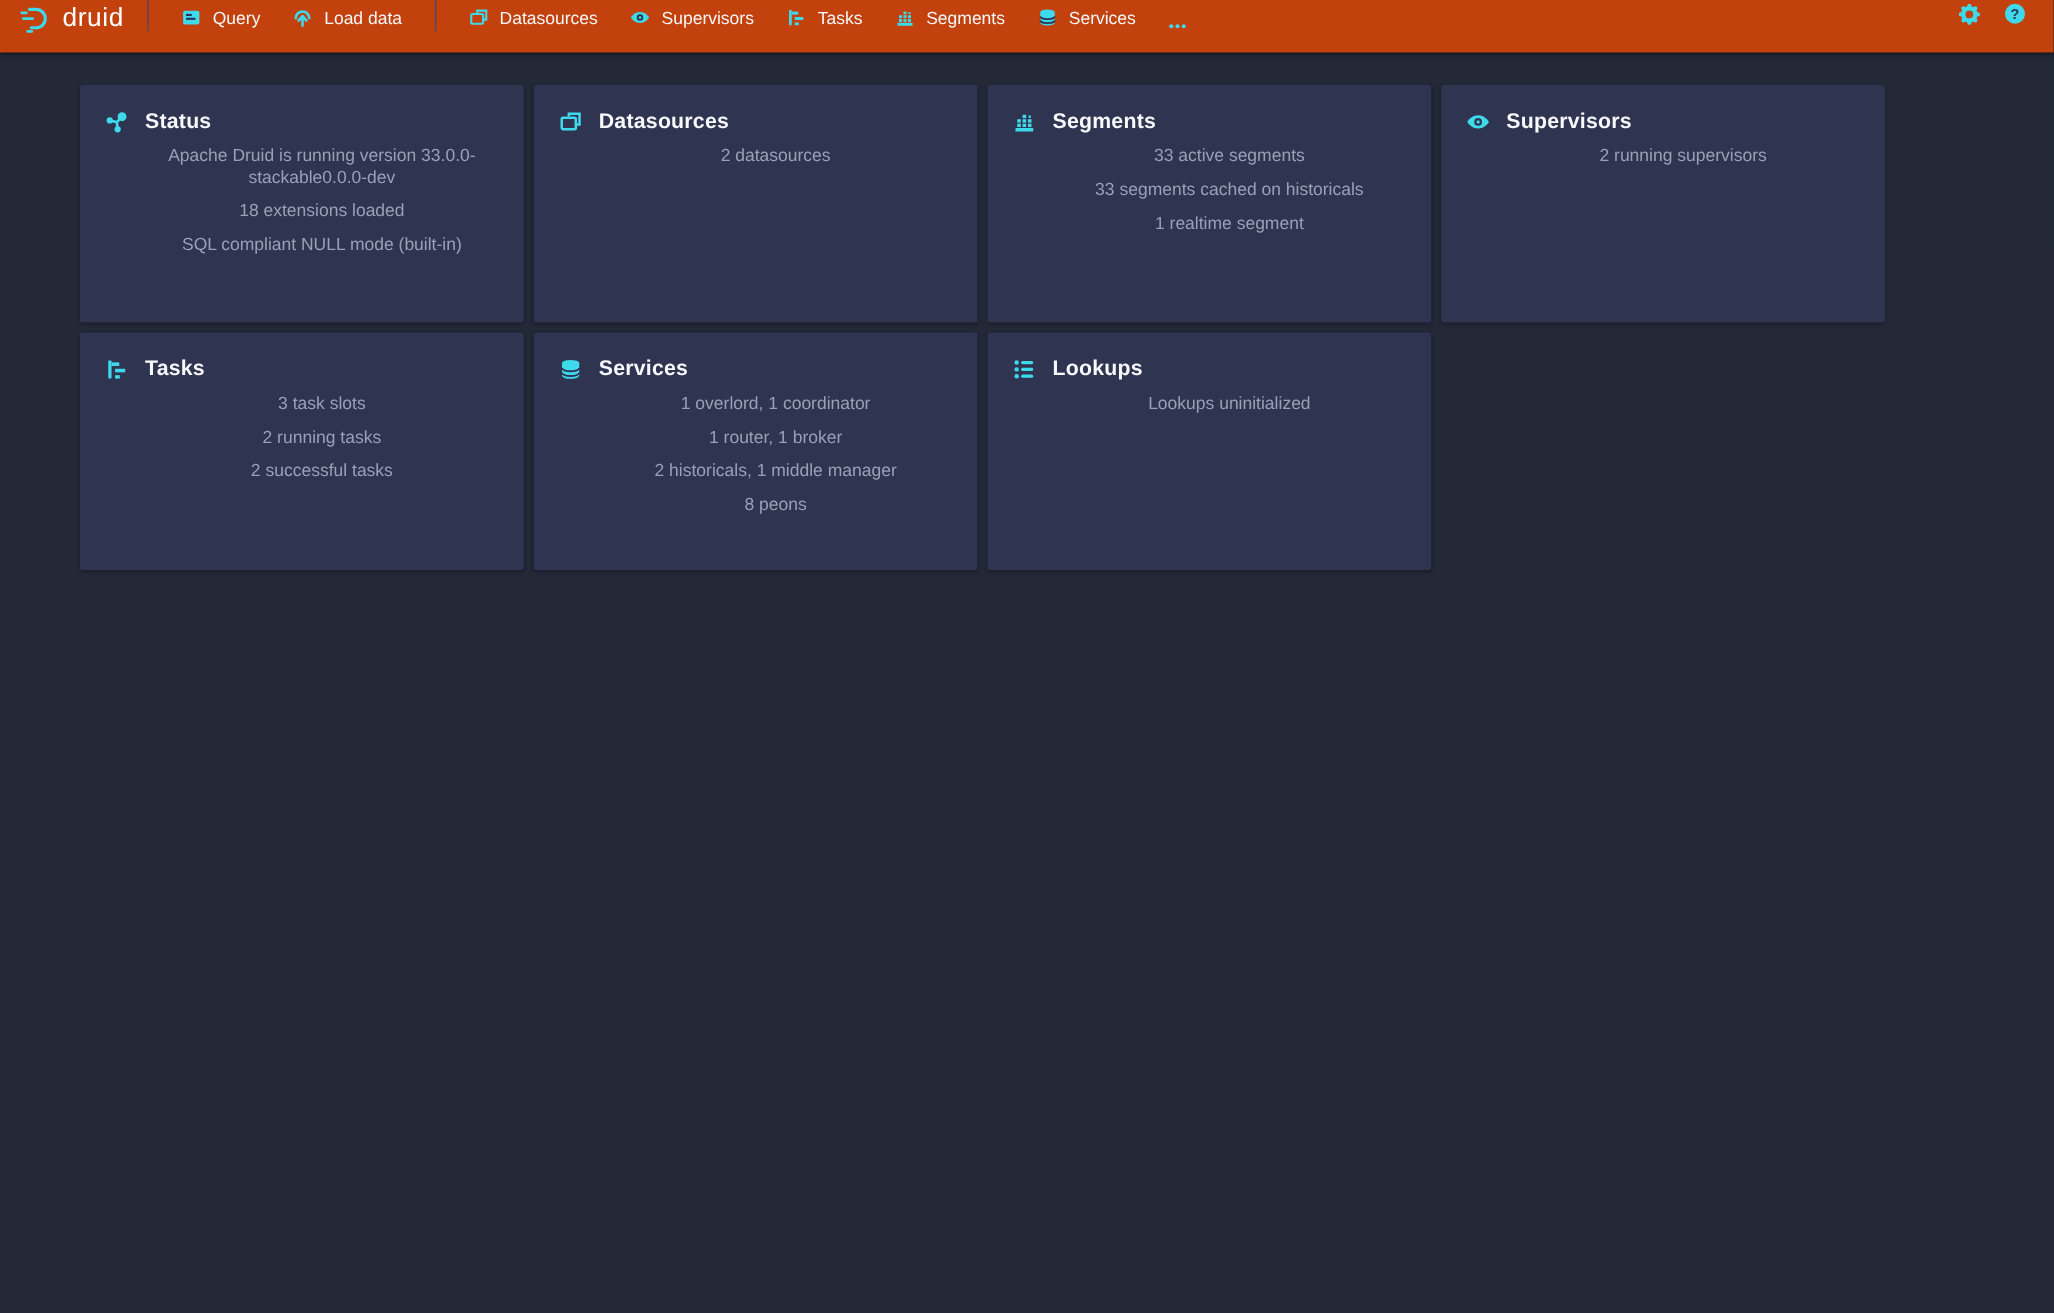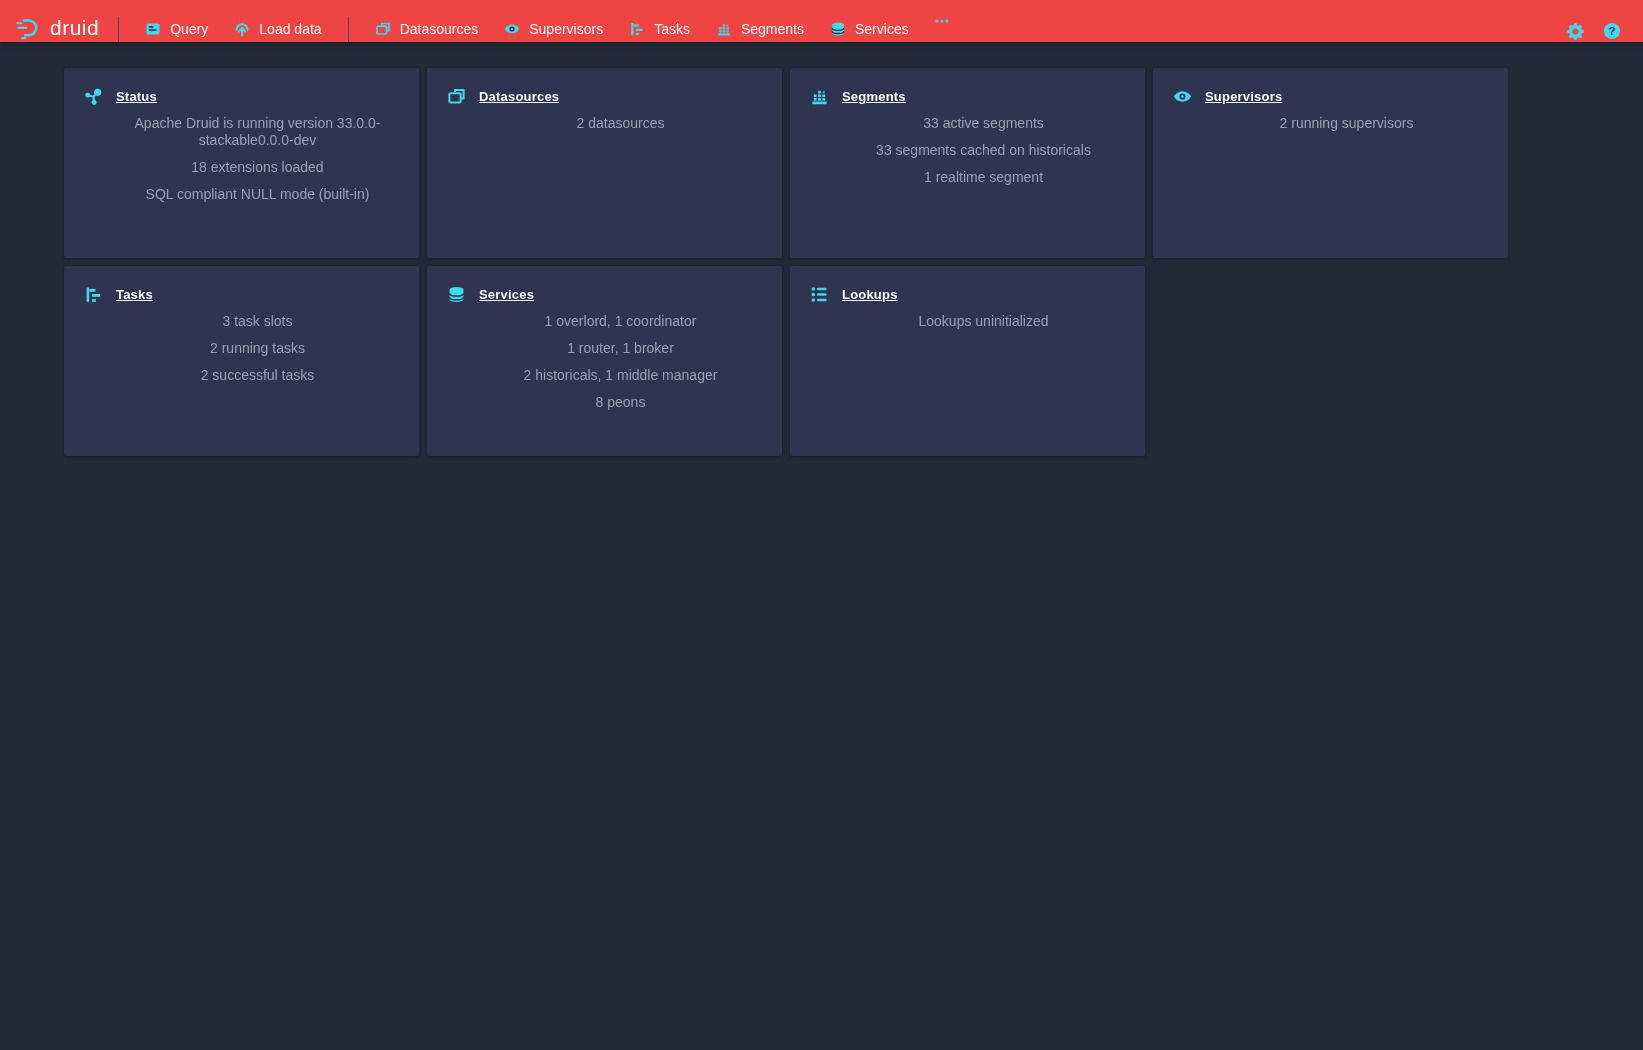--- a/index.html
+++ b/index.html
@@ -1,35 +1,35 @@
 <!DOCTYPE html>
 <html><head>
 <meta charset="utf-8">
 <style>
   html,body{margin:0;padding:0;background:#242938;font-family:"Liberation Sans",sans-serif;}
   body{width:1643px;height:1050px;overflow:hidden;}
 
   
-  .navbar{height:42px;background:#ef4444;display:flex;align-items:flex-end;padding:0 14px;
+  .navbar{height:42px;background:#c2410c;display:flex;align-items:flex-start;padding:0 14px;
           box-shadow:0 1px 1px rgba(10,14,24,.5),0 2px 6px rgba(10,14,24,.35);position:relative;z-index:2;}
   .brand{display:flex;align-items:center;gap:7px;cursor:pointer;margin-right:6px;}
   .brand-text{color:#ffffff;font-size:21px;letter-spacing:.5px;font-weight:400;}
   .nav-divider{width:1px;height:25px;background:#454b66;margin:0 13px;}
   .nav-item{display:flex;align-items:center;gap:9px;padding:0 13px;height:27px;cursor:pointer;color:#f5f8fa;font-size:14px;}
   .nav-more{display:flex;align-items:center;padding:0 12px;height:42px;cursor:pointer;}
   .nav-right{margin-left:auto;display:flex;align-items:center;gap:15px;padding-right:6px;}
   .nav-icon-btn{display:flex;align-items:center;justify-content:center;cursor:pointer;width:22px;height:22px;}
 
   
   .main{padding:26px 0 0 64px;}
   .cards{display:flex;flex-wrap:wrap;gap:8px;max-width:1452px;}
   .card{width:355px;height:190px;background:#2f3450;border-radius:2px;box-sizing:border-box;
         box-shadow:0 1px 3px rgba(10,14,24,.45);cursor:pointer;}
   .card-head{display:flex;align-items:center;gap:13px;padding:19px 20px 9px 20px;}
-  .card-title{font-size:13px;font-weight:700;color:#f7f9fc;letter-spacing:.2px;text-decoration:underline;}
+  .card-title{font-size:17px;font-weight:700;color:#f7f9fc;letter-spacing:.2px;}
   .card-body{padding:0 20px 0 52px;}
   .card-body p{margin:0 0 10px 0;font-size:14px;line-height:17px;color:#99a1b5;text-align:center;}
 
   .icon{display:inline-flex;flex:none;}
 </style>
 </head>
 <body>
 
 <header class="navbar">
 

